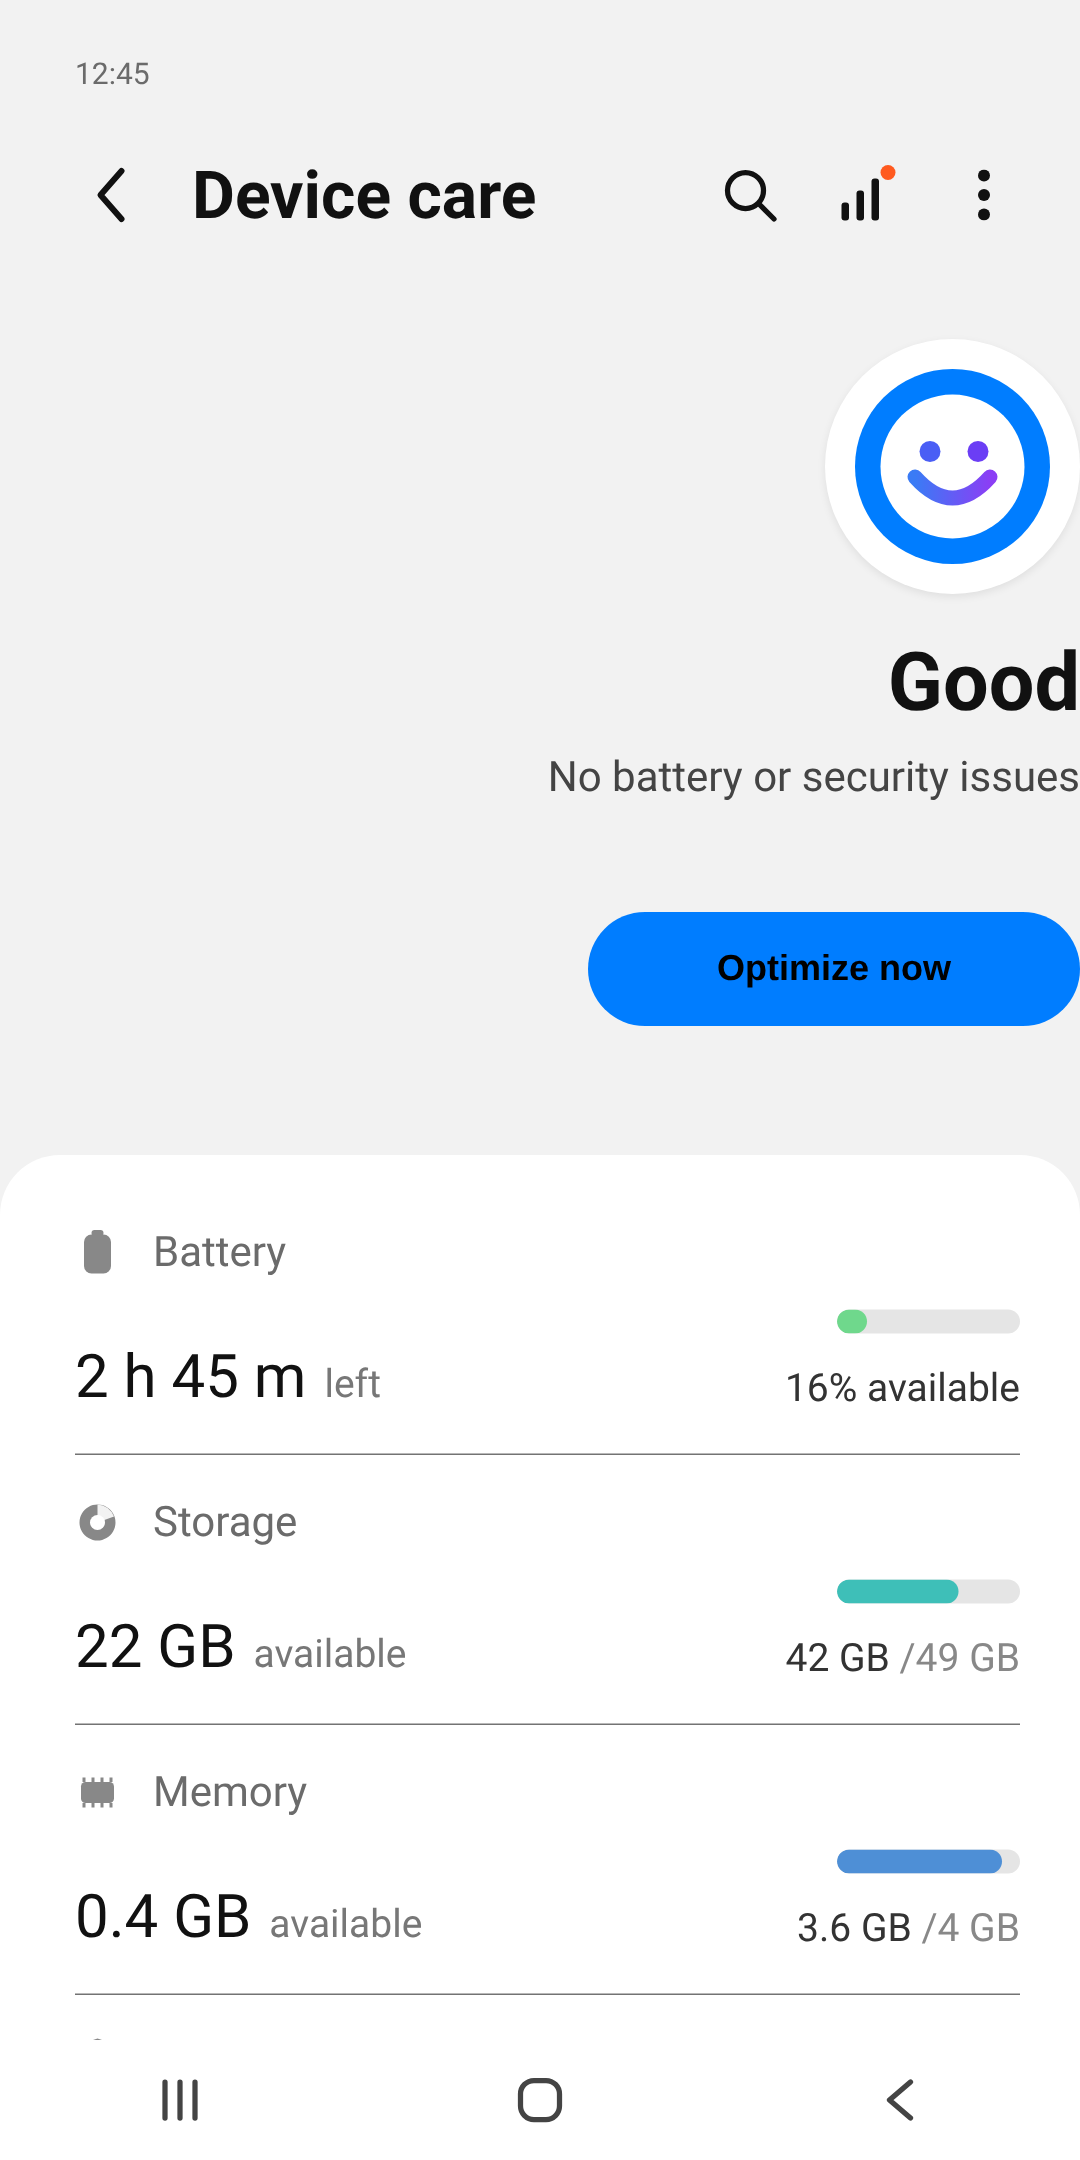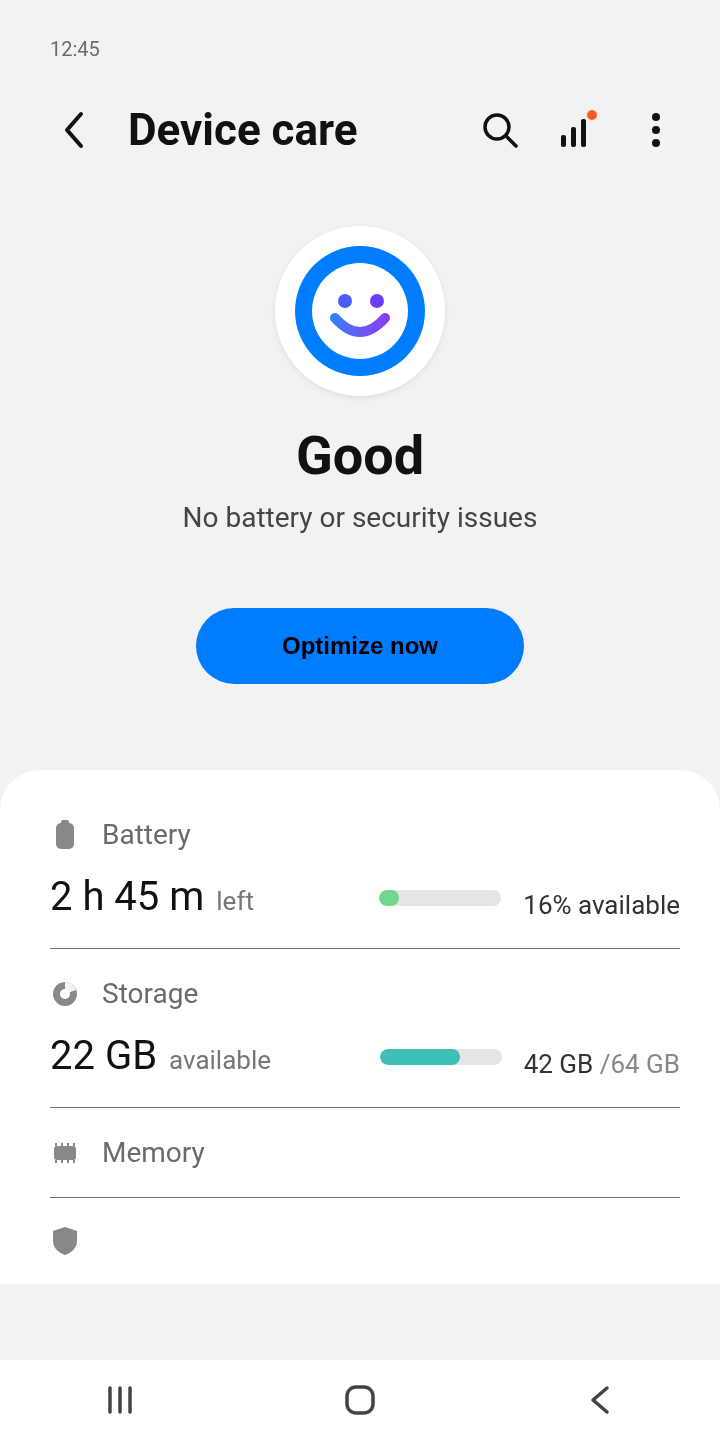--- a/index.html
+++ b/index.html
@@ -40,21 +40,21 @@
     height: 48px;
     display: flex;
     align-items: center;
     justify-content: center;
   }
 
   
   .hero {
     display: flex;
     flex-direction: column;
-    align-items: center;
+    align-items: flex-end;
     padding-top: 60px;
   }
   .smiley-wrap {
     width: 170px;
     height: 170px;
     border-radius: 50%;
     background: #fff;
     display: flex;
     align-items: center;
     justify-content: center;
@@ -122,21 +122,22 @@
   .small-suffix {
     font-size: 26px;
     font-weight: 400;
     color: #777;
     margin-left: 8px;
     margin-top: 16px;
   }
 
   .meter-wrap {
     display: flex;
-    flex-direction: row;
+    flex-direction: column;
+    align-items: flex-end;
     gap: 22px;
   }
   .meter {
     width: 122px;
     height: 16px;
     background: #e5e5e5;
     border-radius: 8px;
     overflow: hidden;
   }
   .meter-fill {
@@ -263,21 +264,21 @@
     <div class="row-body">
       <div>
         <span class="big-value">22 GB</span>
         <span class="small-suffix">available</span>
       </div>
       <div class="meter-wrap">
         <div class="meter">
           <div class="meter-fill teal" style="width:66%"></div>
         </div>
         <div class="meter-text">
-          <span>42 GB</span><span class="muted"> /64 GB</span>
+          <span>42 GB</span><span class="muted"> /49 GB</span>
         </div>
       </div>
     </div>
   </div>
 
   <div class="row">
     <div class="row-head">
       <span class="row-icon">
         <svg width="28" height="24" viewBox="0 0 28 24">
           <rect x="3" y="5" width="22" height="14" rx="3" fill="#888"></rect>
@@ -286,20 +287,34 @@
           <line x1="17" y1="2" x2="17" y2="5" stroke="#888" stroke-width="2"></line>
           <line x1="23" y1="2" x2="23" y2="5" stroke="#888" stroke-width="2"></line>
           <line x1="5" y1="19" x2="5" y2="22" stroke="#888" stroke-width="2"></line>
           <line x1="11" y1="19" x2="11" y2="22" stroke="#888" stroke-width="2"></line>
           <line x1="17" y1="19" x2="17" y2="22" stroke="#888" stroke-width="2"></line>
           <line x1="23" y1="19" x2="23" y2="22" stroke="#888" stroke-width="2"></line>
         </svg>
       </span>
       <span class="label">Memory</span>
     </div>
+    <div class="row-body">
+      <div>
+        <span class="big-value">0.4 GB</span>
+        <span class="small-suffix">available</span>
+      </div>
+      <div class="meter-wrap">
+        <div class="meter">
+          <div class="meter-fill blue" style="width:90%"></div>
+        </div>
+        <div class="meter-text">
+          <span>3.6 GB</span><span class="muted"> /4 GB</span>
+        </div>
+      </div>
+    </div>
   </div>
 
   <div class="row">
     <div class="row-head">
       <span class="row-icon">
         <svg width="26" height="30" viewBox="0 0 26 30">
           <path d="M13 1 L25 5 V15 C25 22 19 27 13 29 C7 27 1 22 1 15 V5 Z" fill="#888"></path>
         </svg>
       </span>
     </div>

